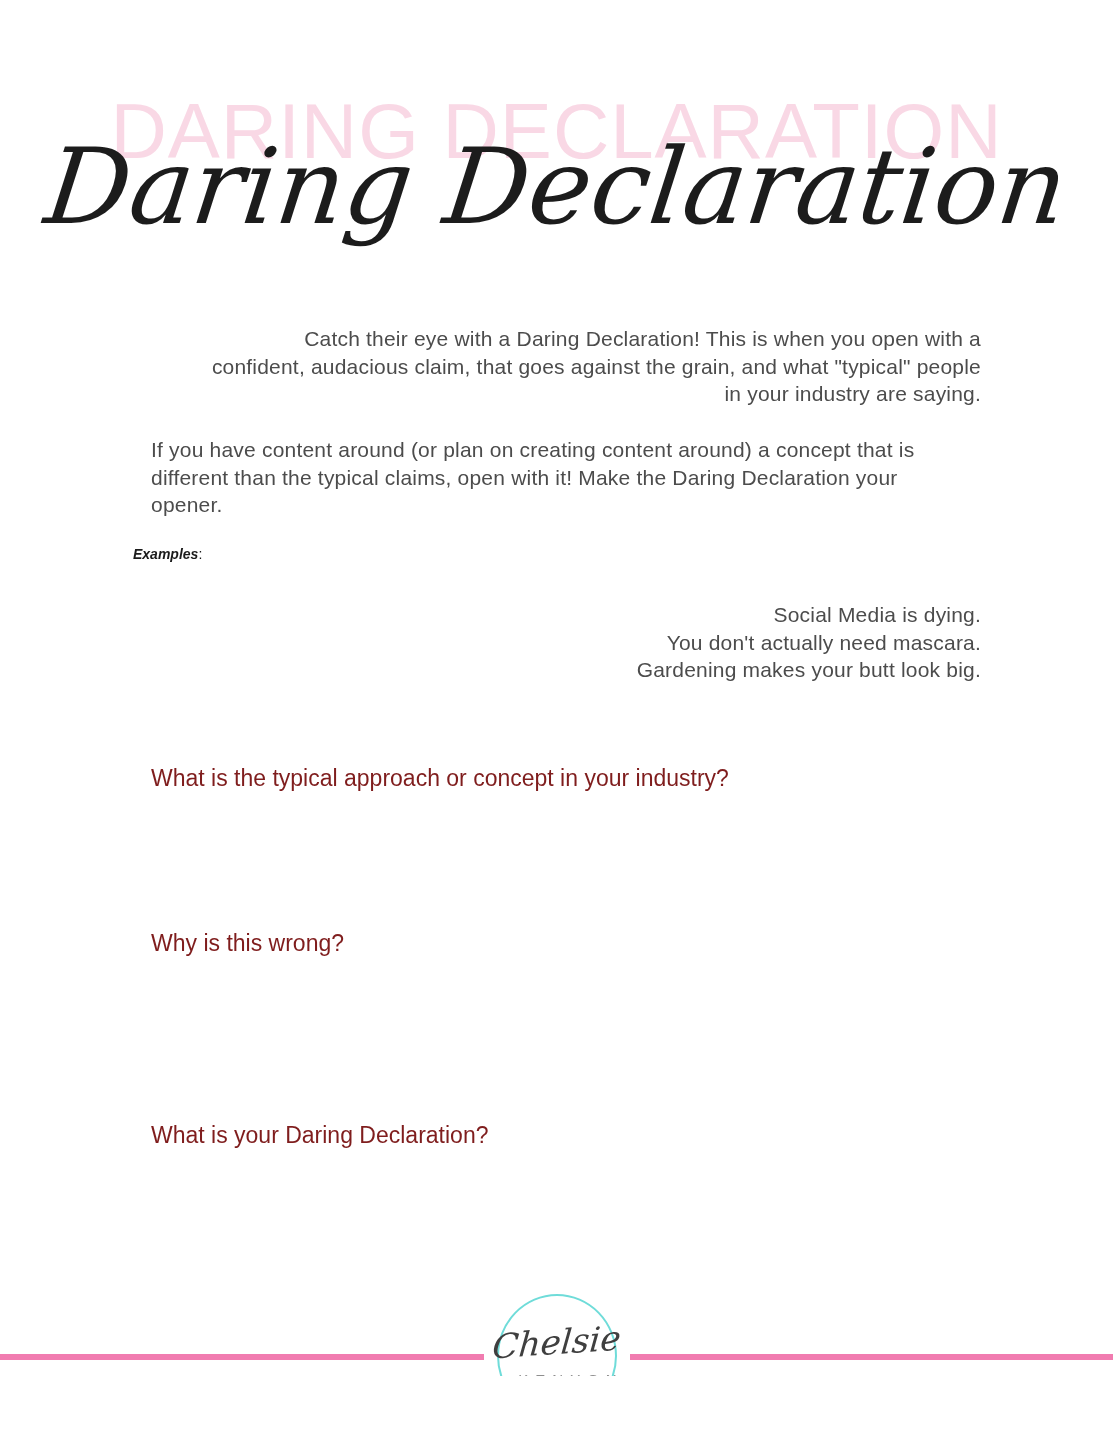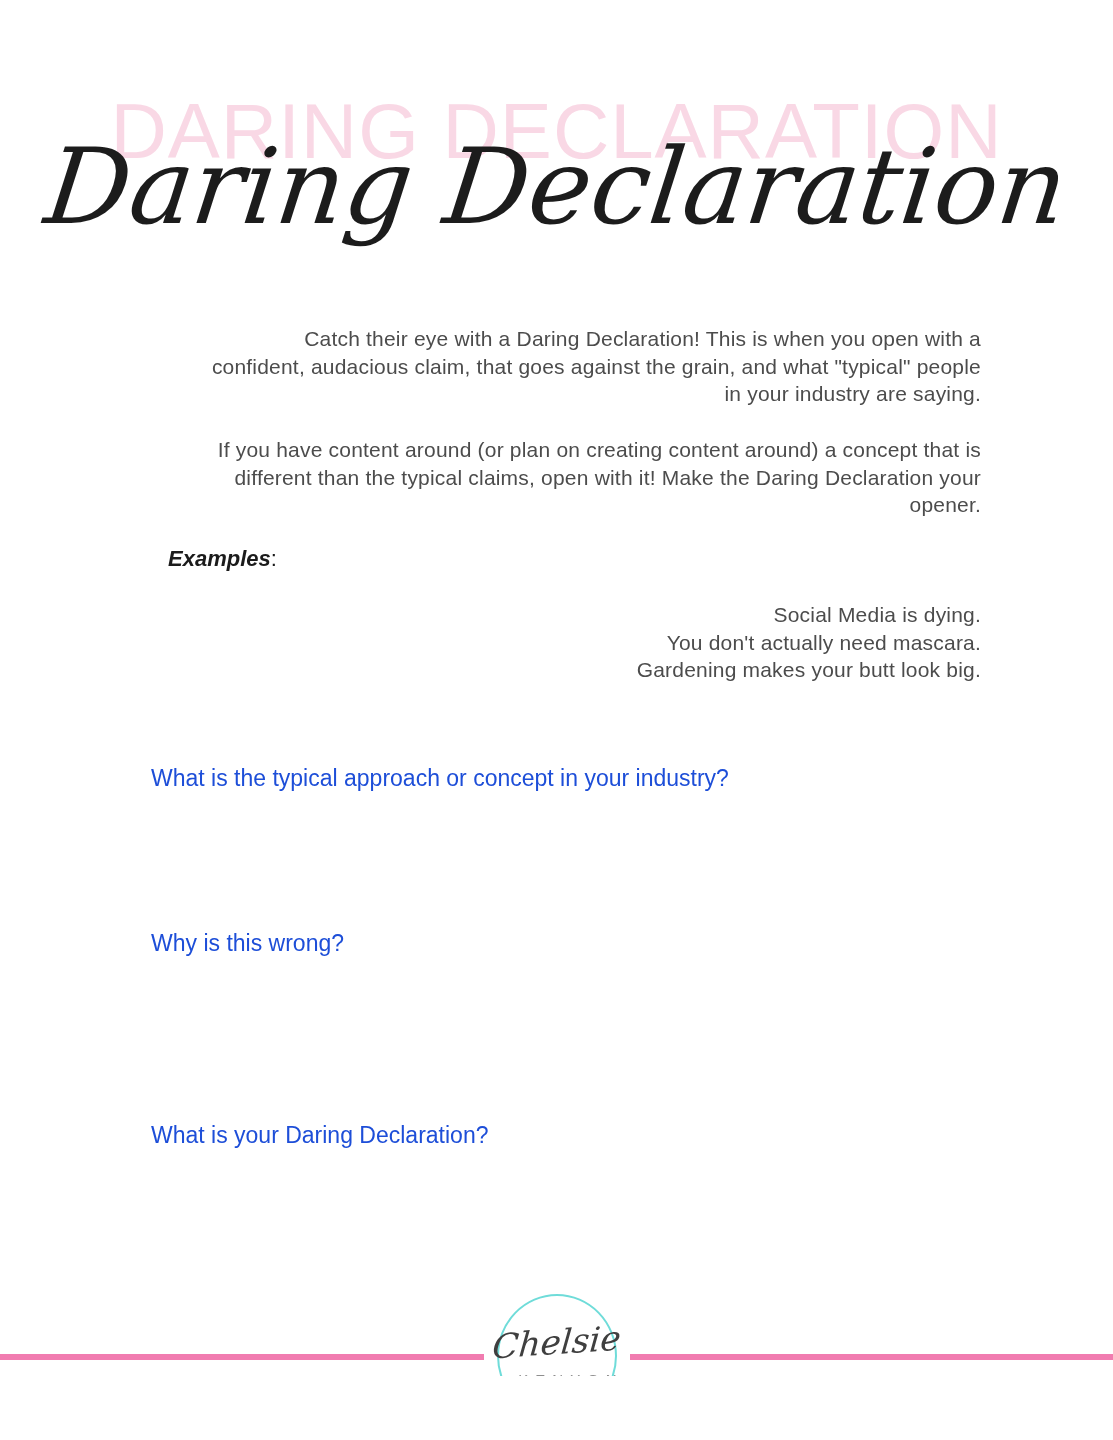--- a/index.html
+++ b/index.html
@@ -46,44 +46,44 @@
     width: 830px;
     margin: 0;
     font-size: 21px;
     line-height: 27.5px;
     font-weight: 300;
     letter-spacing: 0.2px;
     color: #4c4c4c;
     white-space: pre-line;
   }
   .p1 { top: 325px; text-align: right; }
-  .p2 { top: 436px; text-align: right; }
+  .p2 { top: 436px; }
 
   .examples-heading {
     position: absolute;
-    left: 168px;
+    left: 133px;
     top: 546px;
-    font-size: 22px;
+    font-size: 14px;
     color: #1b1b1b;
   }
   .ex-label { font-style: italic; font-weight: 600; }
   .ex-colon { font-weight: 400; }
 
   .examples-list { top: 601px; text-align: right; }
 
   
   .question {
     position: absolute;
     left: 151px;
     width: 830px;
     margin: 0;
     font-size: 23px;
     line-height: 30px;
     font-weight: 400;
-    color: #1d4ed8;
+    color: #7f1d1d;
   }
   .q1 { top: 763px; }
   .q2 { top: 928px; }
   .q3 { top: 1120px; }
 
   
   .footer-line {
     position: absolute;
     top: 1354px; left: 0; right: 0;
     height: 6px;

